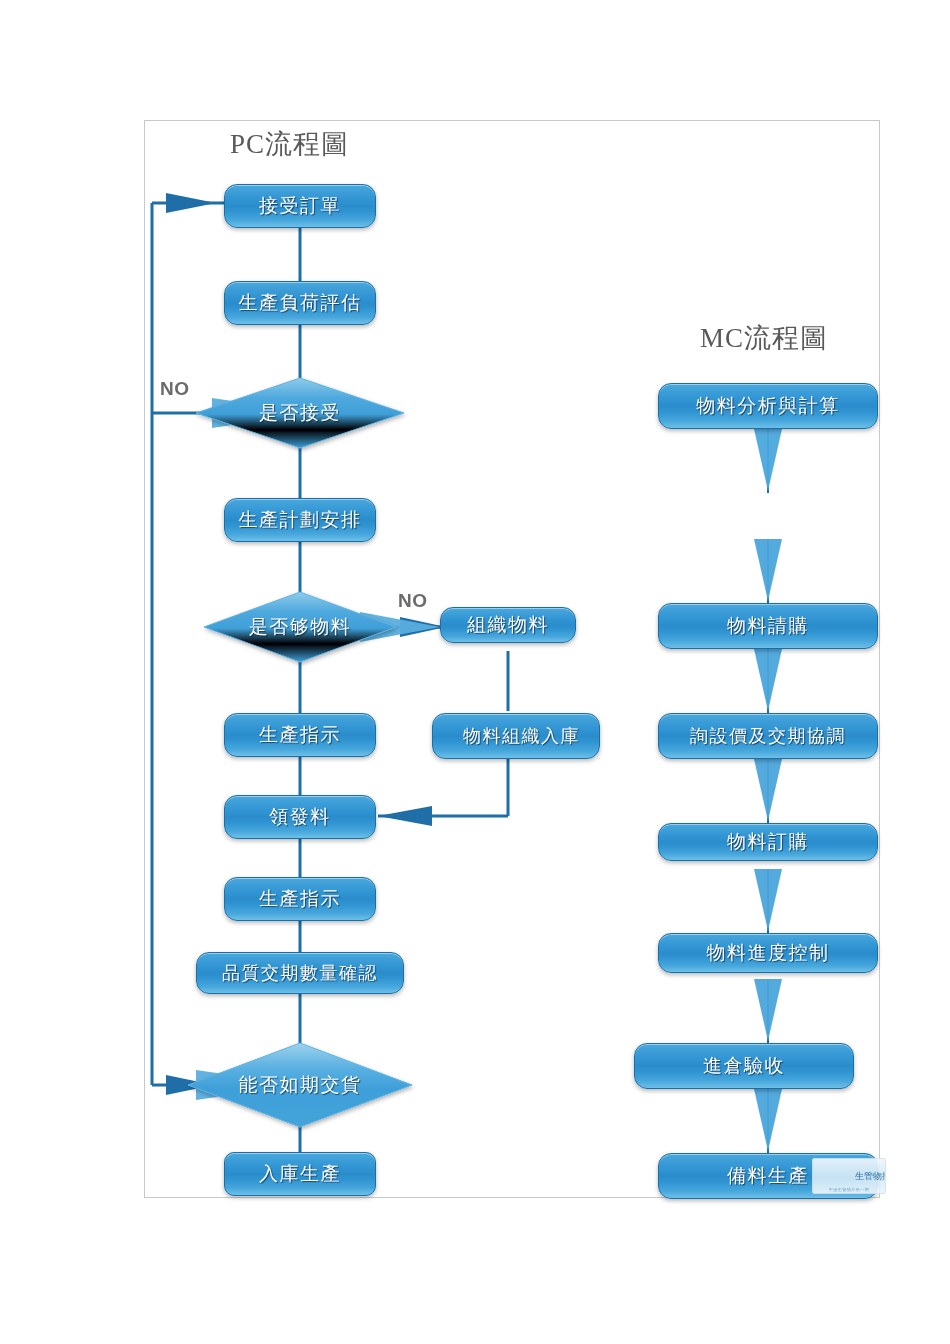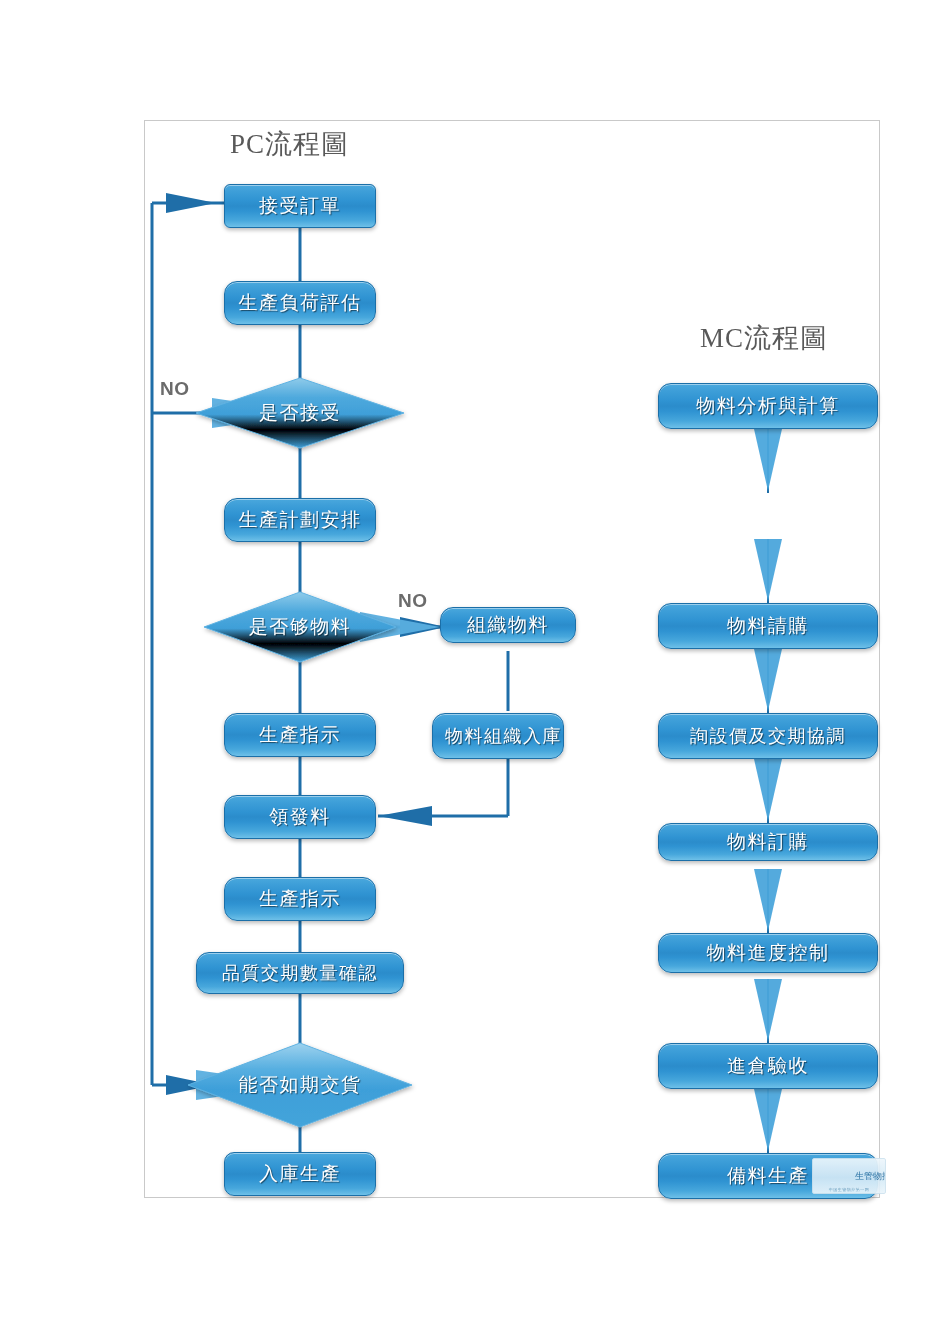--- a/index.html
+++ b/index.html
@@ -144,51 +144,51 @@
         <polygon points="754,869 782,869 768,931"></polygon>
         <polygon points="754,979 782,979 768,1041"></polygon>
         <polygon points="754,1089 782,1089 768,1151"></polygon>
       </g>
     </g>
   </svg>
 
   <div class="heading" style="left:230px;top:126px;">PC流程圖</div>
   <div class="heading" style="left:700px;top:320px;">MC流程圖</div>
 
-  <div class="node" style="left:224px;top:184px;width:152px;height:44px;border-radius:6px;">接受訂單</div>
+  <div class="node" style="left:224px;top:184px;width:152px;height:44px;">接受訂單</div>
   <div class="node" style="left:224px;top:281px;width:152px;height:44px;">生產負荷評估</div>
   <div class="node" style="left:224px;top:498px;width:152px;height:44px;">生產計劃安排</div>
   <div class="node" style="left:224px;top:713px;width:152px;height:44px;">生產指示</div>
   <div class="node" style="left:224px;top:795px;width:152px;height:44px;">領發料</div>
   <div class="node" style="left:224px;top:877px;width:152px;height:44px;">生產指示</div>
   <div class="node" style="left:196px;top:952px;width:208px;height:42px;font-size:18px;">品質交期數量確認</div>
   <div class="node" style="left:224px;top:1152px;width:152px;height:44px;border-radius:10px;">入庫生產</div>
 
   <div class="diamond" style="left:196px;top:378px;width:208px;height:70px;">
     <div class="dlabel">是否接受</div>
   </div>
   <div class="diamond" style="left:204px;top:592px;width:192px;height:70px;">
     <div class="dlabel">是否够物料</div>
   </div>
   <div class="diamond" style="left:188px;top:1043px;width:224px;height:84px;">
     <div class="dlabel">能否如期交貨</div>
   </div>
 
   <div class="node" style="left:440px;top:607px;width:136px;height:36px;">組織物料</div>
-  <div class="node" style="left:432px;top:713px;width:132px;height:46px;font-size:18px;padding-left:11px;">物料組織入庫</div>
+  <div class="node" style="left:432px;top:713px;width:168px;height:46px;font-size:18px;padding-left:11px;">物料組織入庫</div>
 
   <div class="edge-label" style="left:160px;top:378px;">NO</div>
   <div class="edge-label" style="left:398px;top:590px;">NO</div>
 
   <div class="node" style="left:658px;top:383px;width:220px;height:46px;">物料分析與計算</div>
   <div class="node" style="left:658px;top:603px;width:220px;height:46px;">物料請購</div>
   <div class="node" style="left:658px;top:713px;width:220px;height:46px;font-size:18px;">詢設價及交期協調</div>
   <div class="node" style="left:658px;top:823px;width:220px;height:38px;">物料訂購</div>
   <div class="node" style="left:658px;top:933px;width:220px;height:40px;">物料進度控制</div>
-  <div class="node" style="left:658px;top:1043px;width:220px;height:46px;">進倉驗收</div>
+  <div class="node" style="left:634px;top:1043px;width:220px;height:46px;">進倉驗收</div>
   <div class="node" style="left:658px;top:1153px;width:220px;height:46px;">備料生產</div>
 
   <div class="watermark">
     <svg class="wm-mark" viewBox="0 0 24 24">
       <circle cx="12" cy="12" r="11" fill="#2f7fb8"></circle>
       <path d="M17 7 C9 7, 6 10, 7 13 C8 15, 12 15, 16 13" stroke="#ffffff" stroke-width="2.2" fill="none" stroke-linecap="round"></path>
       <path d="M7 17 C12 18, 16 17, 18 15" stroke="#cfe6f4" stroke-width="1.6" fill="none" stroke-linecap="round"></path>
     </svg>
     <span class="wm-text">生管物控网</span>
     <span class="wm-sub">中国生管物控第一网</span>

